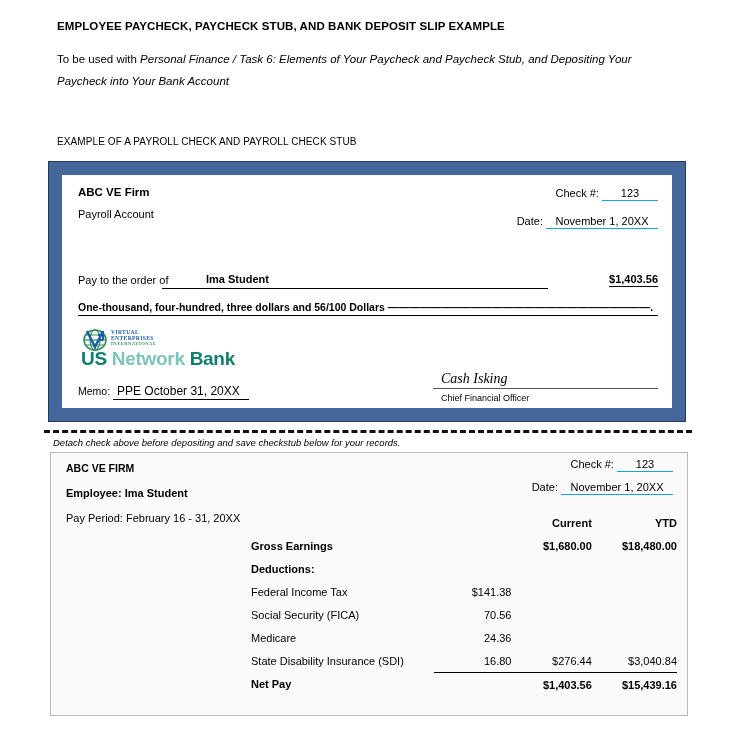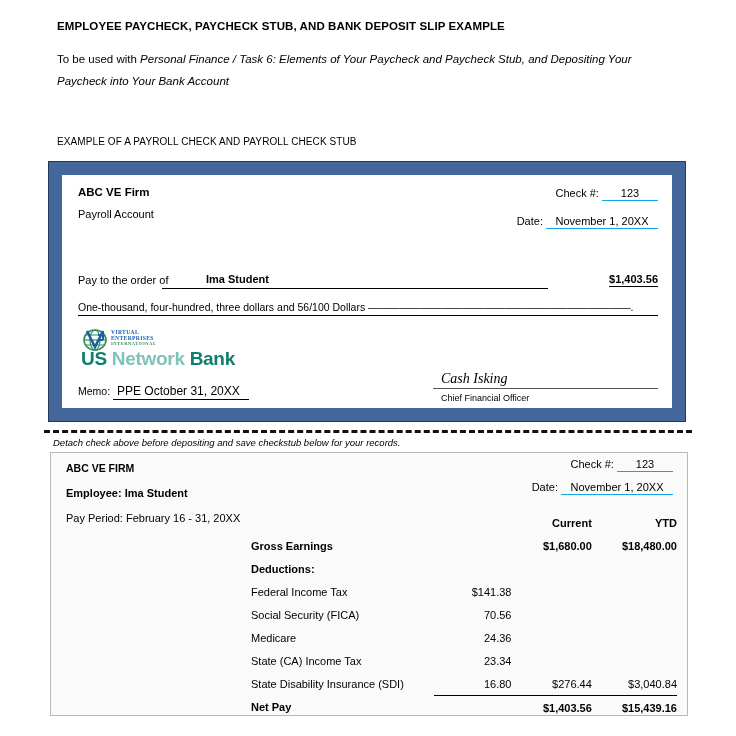--- a/index.html
+++ b/index.html
@@ -155,20 +155,21 @@
   .words-row {
     position: absolute;
     left: 16px;
     top: 126px;
     right: 14px;
     font-size: 10.5px;
     white-space: nowrap;
     border-bottom: 1px solid #000;
     padding-bottom: 2px;
     overflow: hidden;
+    font-weight: bold;
   }
 
   
   .bank-logo {
     position: absolute;
     left: 17px;
     top: 153px;
     width: 220px;
     height: 44px;
   }
@@ -475,26 +476,20 @@
           <td class="c-cur"></td>
           <td class="c-ytd"></td>
         </tr>
         <tr>
           <td class="c-label">Medicare</td>
           <td class="c-ded">24.36</td>
           <td class="c-cur"></td>
           <td class="c-ytd"></td>
         </tr>
         <tr>
-          <td class="c-label">State (CA) Income Tax</td>
-          <td class="c-ded">23.34</td>
-          <td class="c-cur"></td>
-          <td class="c-ytd"></td>
-        </tr>
-        <tr>
           <td class="c-label">State Disability Insurance (SDI)</td>
           <td class="c-ded u-line">16.80</td>
           <td class="c-cur u-line">$276.44</td>
           <td class="c-ytd u-line">$3,040.84</td>
         </tr>
         <tr>
           <td class="c-label bold">Net Pay</td>
           <td class="c-ded"></td>
           <td class="c-cur bold">$1,403.56</td>
           <td class="c-ytd bold">$15,439.16</td>

